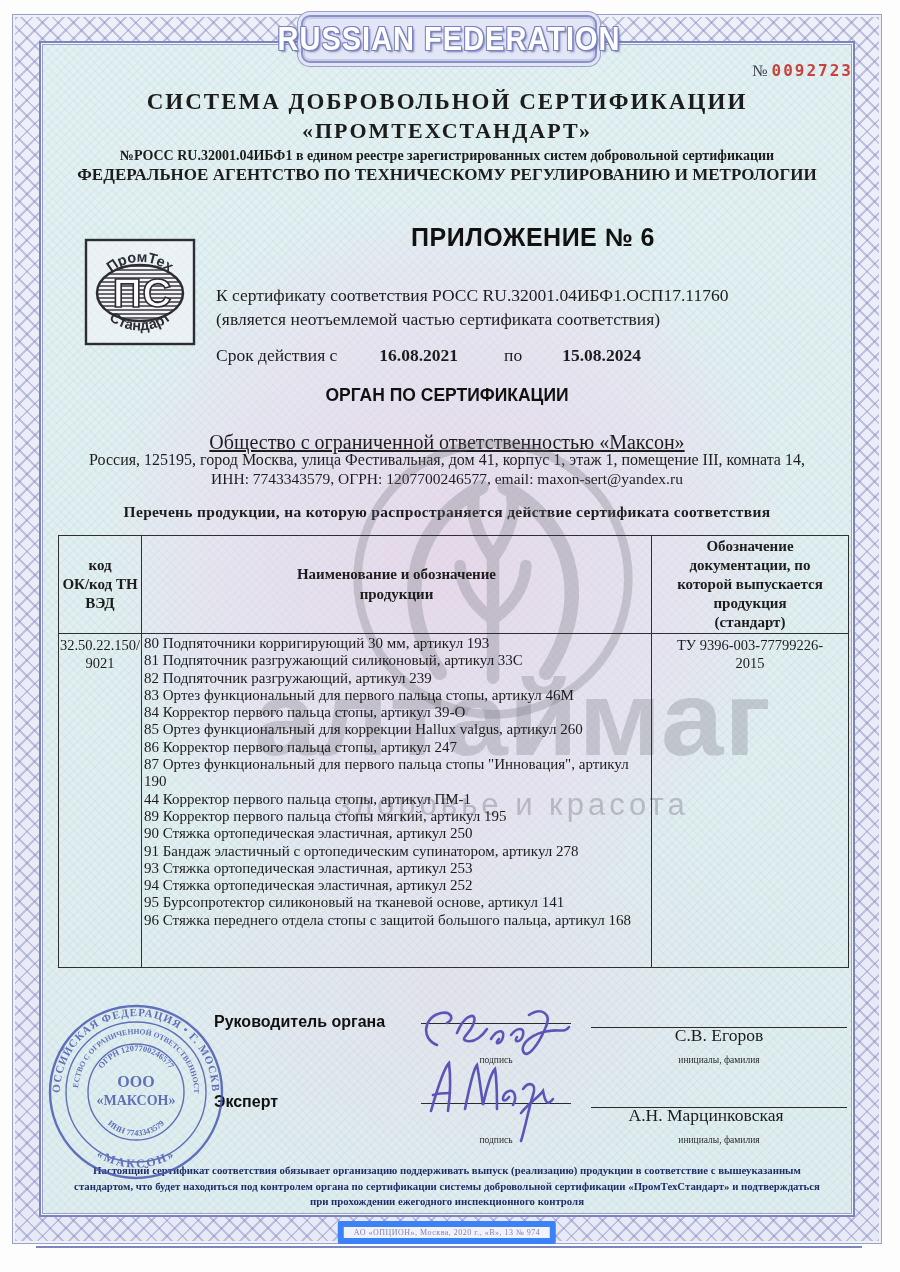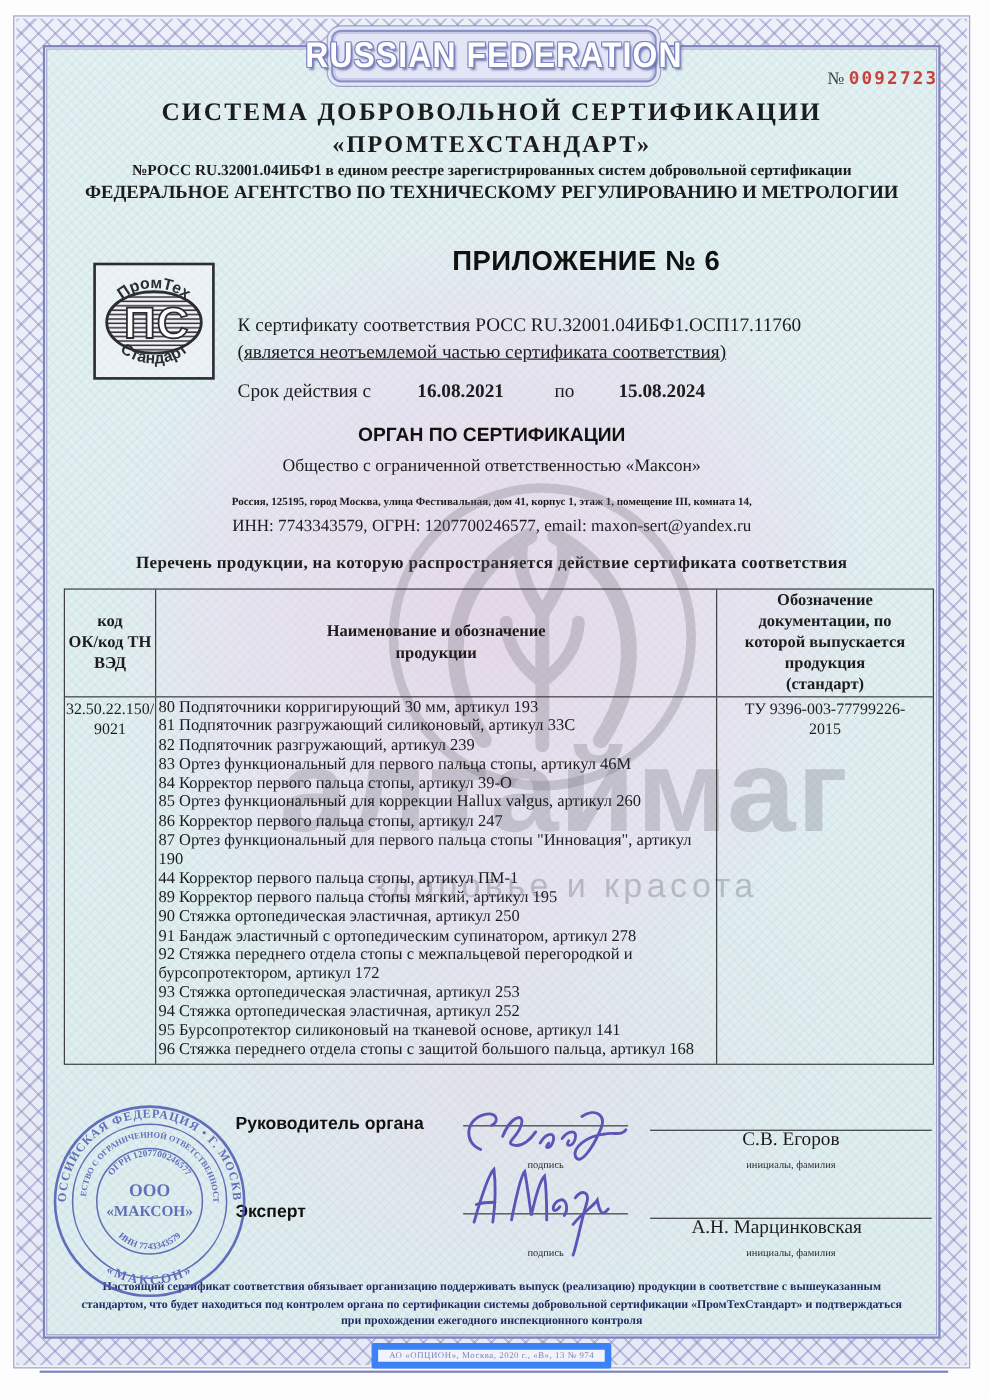--- a/index.html
+++ b/index.html
@@ -27,21 +27,21 @@
       radial-gradient(ellipse 58% 42% at 50% 44%, rgba(233,203,229,.62), rgba(236,214,238,.42) 52%, rgba(230,238,244,0) 74%),
       radial-gradient(ellipse 55% 28% at 50% 80%, rgba(233,208,231,.38), rgba(230,238,244,0) 70%),
       repeating-linear-gradient(45deg, rgba(150,195,205,.10) 0 2px, transparent 2px 6px),
       repeating-linear-gradient(-45deg, rgba(150,195,205,.10) 0 2px, transparent 2px 6px),
       linear-gradient(#e4f1f2,#e0edef);
   }
   .abs{position:absolute;}
   .center{text-align:center;width:100%;left:0;}
   
   .banner{
-    position:absolute;left:288px;top:12px;width:292px;height:44px;z-index:6;
+    position:absolute;left:288px;top:0;width:292px;height:44px;z-index:6;
     background:#e2e6f6;border:2px solid #8a90c8;border-radius:9px;
     box-shadow:0 0 0 3px #e2e6f6,0 0 0 4px #9aa0c8, inset 0 0 0 2px #c6cbe8;
     display:flex;align-items:center;justify-content:center;
   }
   .banner span{
     font-family:"Liberation Sans",sans-serif;font-weight:bold;font-size:29px;
     letter-spacing:1px;color:#fff;transform:scaleY(1.12);
     text-shadow:-1px -1px 0 #7b82c0,1px -1px 0 #7b82c0,-1px 1px 0 #7b82c0,1px 1px 0 #7b82c0,2px 2px 2px rgba(90,96,160,.8);
     white-space:nowrap;
   }
@@ -49,30 +49,30 @@
   .serial{position:absolute;right:28px;top:46px;z-index:5;font-size:16px;white-space:nowrap;}
   .serial .pre{color:#3e3e46;font-family:"Liberation Serif",serif;}
   .serial .num{color:#c8413b;font-family:"DejaVu Sans Mono",monospace;font-weight:bold;letter-spacing:2px;}
   
   .t1{top:74px;font-weight:bold;font-size:23px;letter-spacing:2px;}
   .t2{top:103px;font-weight:bold;font-size:22px;letter-spacing:2px;}
   .t3{top:133px;font-weight:bold;font-size:14px;}
   .t4{top:150px;font-weight:bold;font-size:17px;}
   .apdx{top:208px;left:200px;width:640px;text-align:center;font-family:"Liberation Sans",sans-serif;font-weight:800;font-size:25px;letter-spacing:.5px;color:#111;}
   .l1{top:270px;left:203px;font-size:17.5px;}
-  .l2{top:294px;left:203px;font-size:17.5px;text-decoration:underline;}
+  .l2{top:294px;left:203px;font-size:17.5px;}
   .validity{top:330px;left:203px;font-size:17.5px;}
   .validity .lbl{margin-right:42px;}
   .validity .d1{font-weight:bold;margin-right:46px;}
   .validity .po{margin-right:40px;}
   .validity .d2{font-weight:bold;}
   .bt{top:370px;font-family:"Liberation Sans",sans-serif;font-weight:800;font-size:17.5px;color:#111;}
   .bn{top:395px;font-size:15.5px;}
-  .bc{top:400px;font-size:16px;}
-  .ba{top:436px;font-size:10px;font-weight:bold;}
+  .bc{top:416px;font-size:20px;text-decoration:underline;}
+  .ba{top:436px;font-size:16px;}
   .bk{top:455px;font-size:15.5px;}
   .cap{top:488px;font-weight:bold;font-size:15.5px;letter-spacing:.3px;}
   
   .tbl{position:absolute;left:45px;top:520px;width:789px;border:1px solid #2f2f2f;z-index:3;}
   .trow{display:flex;}
   .th,.td{border-right:1px solid #2f2f2f;box-sizing:border-box;}
   .th:last-child,.td:last-child{border-right:none;}
   .c1{width:83px;}
   .c2{width:510px;}
   .c3{width:195px;flex:1;}
@@ -199,21 +199,20 @@
           <div>82 Подпяточник разгружающий, артикул 239</div>
           <div>83 Ортез функциональный для первого пальца стопы, артикул 46М</div>
           <div>84 Корректор первого пальца стопы, артикул 39-О</div>
           <div>85 Ортез функциональный для коррекции Hallux valgus, артикул 260</div>
           <div>86 Корректор первого пальца стопы, артикул 247</div>
           <div>87 Ортез функциональный для первого пальца стопы "Инновация", артикул 190</div>
           <div>44 Корректор первого пальца стопы, артикул ПМ-1</div>
           <div>89 Корректор первого пальца стопы мягкий, артикул 195</div>
           <div>90 Стяжка ортопедическая эластичная, артикул 250</div>
           <div>91 Бандаж эластичный с ортопедическим супинатором, артикул 278</div>
-          <div>92 Стяжка переднего отдела стопы с межпальцевой перегородкой и бурсопротектором, артикул 172</div>
           <div>93 Стяжка ортопедическая эластичная, артикул 253</div>
           <div>94 Стяжка ортопедическая эластичная, артикул 252</div>
           <div>95 Бурсопротектор силиконовый на тканевой основе, артикул 141</div>
           <div>96 Стяжка переднего отдела стопы с защитой большого пальца, артикул 168</div>
         </div>
       <div class="td c3">ТУ 9396-003-77799226-
 2015</div>
     </div>
   </div>
 

